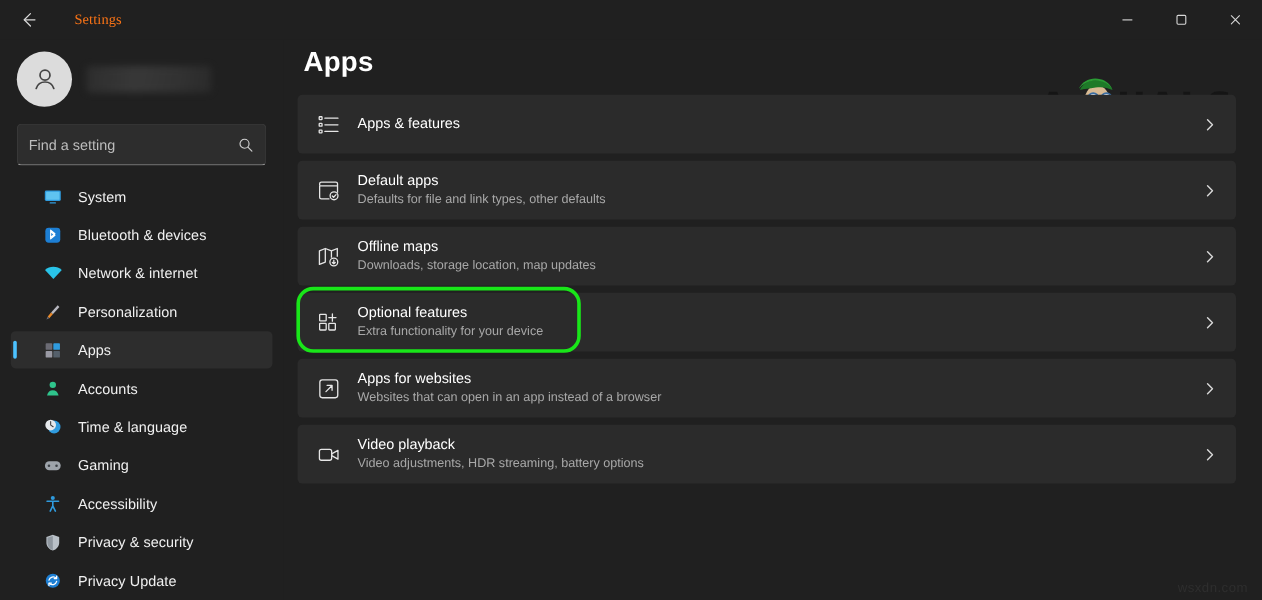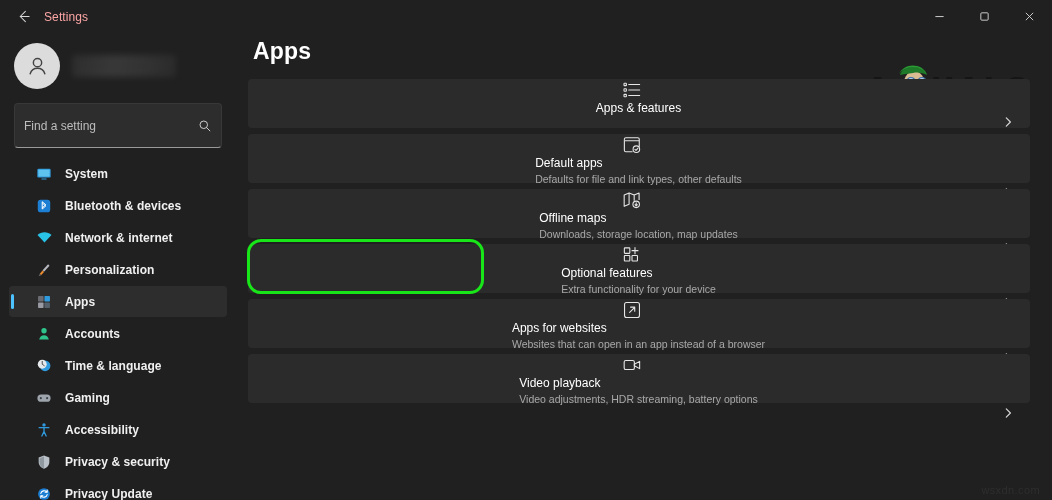--- a/index.html
+++ b/index.html
@@ -30,23 +30,24 @@
   .back-btn {
     width: 34px; height: 26px;
     margin-left: 6px;
     display: flex; align-items: center; justify-content: center;
     border-radius: 4px;
     color: #cfcfcf;
   }
   .back-btn svg { display:block; }
   .win-title {
     font-size: 12px;
-    color: #fca5a5;
-    margin-left: 4px;
+    color: #f97316;
+    margin-left: 22px;
     letter-spacing: .1px;
+    font-family: Liberation Serif, serif;
   }
   .caption-buttons {
     margin-left: auto;
     display: flex;
     height: 33px;
   }
   .cap-btn {
     width: 45px; height: 33px;
     display: flex; align-items: center; justify-content: center;
     color: #d8d8d8;
@@ -81,40 +82,40 @@
   .account-name-blur {
     margin-left: 12px;
     width: 104px; height: 22px;
     border-radius: 3px;
     background: linear-gradient(100deg,#2e2e2e,#3a3a3a 40%,#343434 70%,#2b2b2b);
     filter: blur(3px);
     opacity: .95;
   }
   .search-wrap {
     margin: 6px 5px 10px 5px;
-    height: 45px;
+    height: 35px;
     background: #2d2d2d;
     border: 1px solid #383838;
     border-bottom: 1px solid #9a9a9a;
     border-radius: 4px;
     display: flex; align-items: center;
     padding: 0 9px;
   }
   .search-input {
     flex: 1 1 auto;
     background: transparent;
     border: none; outline: none;
     color: #c9c9c9;
     font-size: 12px;
     font-family: "Liberation Sans", sans-serif;
   }
   .search-input::placeholder { color: #bdbdbd; }
   .search-ico { color: #d0d0d0; display: flex; }
 
-  .nav-list { margin-top: 2px; font-weight: bold; }
+  .nav-list { margin-top: 2px; }
   .nav-item {
     position: relative;
     height: 31px;
     display: flex; align-items: center;
     border-radius: 4px;
     padding-left: 26px;
     margin-bottom: 1px;
     color: #f0f0f0;
     font-size: 12px;
   }
@@ -154,21 +155,20 @@
   .cards { margin-top: 14px; }
   .card {
     position: relative;
     height: 49px;
     background: #2b2b2b;
     border-radius: 4px;
     margin-bottom: 6px;
     display: flex;
     align-items: center;
     padding: 0 16px 0 15px;
-    flex-direction: column;
   }
   .card-ico {
     width: 22px; height: 22px;
     flex: 0 0 22px;
     display: flex; align-items: center; justify-content: center;
     color: #e6e6e6;
     margin-right: 13px;
   }
   .card-ico svg { display: block; }
   .card-text { display: flex; flex-direction: column; justify-content: center; min-width: 0; }

